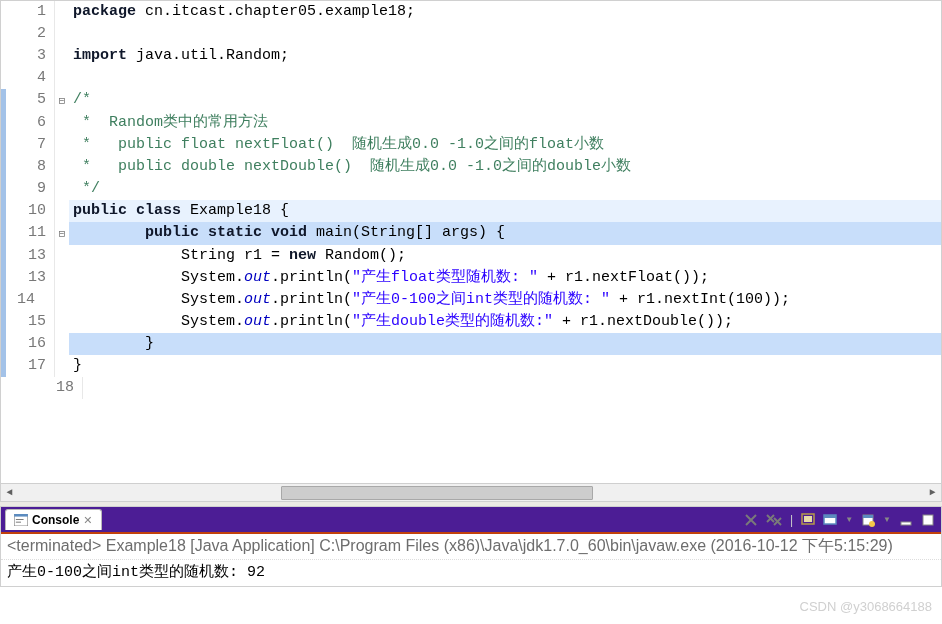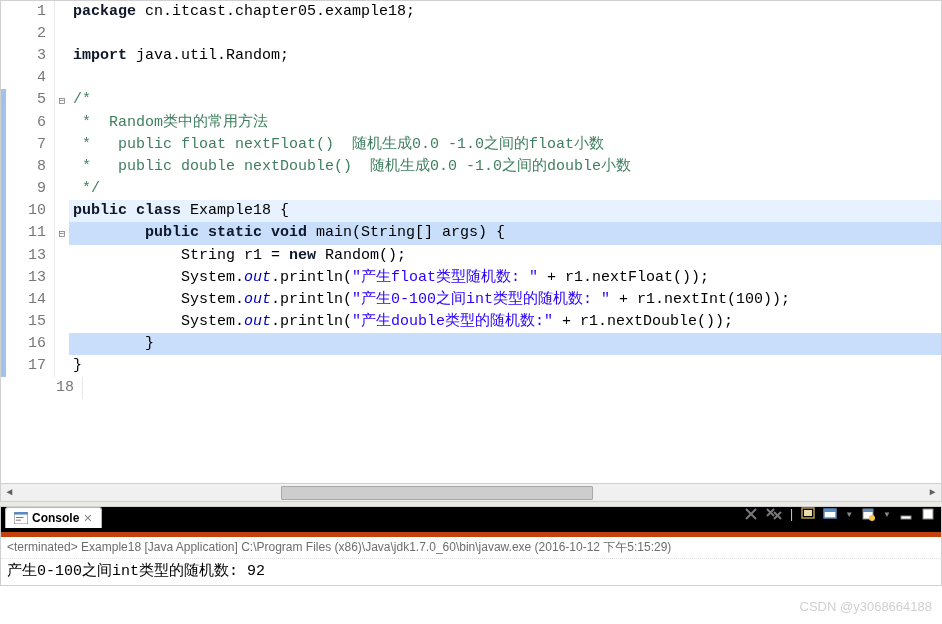--- a/index.html
+++ b/index.html
@@ -15,26 +15,26 @@
   .kw{color:#0f172a;font-weight:bold}
   .cm{color:#3f7f5f}
   .str{color:#2a00ff}
   .field{color:#0000c0;font-style:italic}
   .scrollbar-h{height:17px;background:#f0f0f0;border-top:1px solid #cfcfcf;position:relative}
   .scrollbar-h .thumb{position:absolute;left:280px;top:2px;width:310px;height:12px;background:#cdcdcd;border:1px solid #a8a8a8;border-radius:1px}
   .scrollbar-h .arrow{position:absolute;top:0;width:17px;height:17px;display:flex;align-items:center;justify-content:center;color:#606060;font-size:10px}
   .arrow.left{left:0}.arrow.right{right:0}
   .sep{height:4px;background:#eceae5}
   .console-panel{border:1px solid #d0d0d0;font-family:Tahoma,Arial,sans-serif;font-size:12px}
-  .console-tabs{display:flex;align-items:flex-start;background:#000000;height:25px;border-bottom:5px solid #c2410c;padding-left:4px}
+  .console-tabs{display:flex;align-items:center;background:#4c1d95;height:25px;border-bottom:2px solid #c2410c;padding-left:4px}
   .tab{display:flex;align-items:center;gap:4px;padding:3px 8px;background:#fff;border:1px solid #b9b9b9;border-bottom:none;border-radius:3px 3px 0 0;font-size:12px}
   .tab .icon{width:14px;height:12px}
   .toolbar{margin-left:auto;display:flex;gap:8px;padding-right:6px;align-items:center}
   .toolbar span, .toolbar svg{cursor:pointer}
-  .console-header{padding:2px 6px;color:#6d6d6d;font-size:12px;border-bottom:1px dotted #ddd}
+  .console-header{padding:2px 6px;color:#6d6d6d;font-size:16px;border-bottom:1px dotted #ddd}
   .console-body{padding:2px 6px;font-family:Consolas,"Courier New",monospace;font-size:15px;line-height:22px}
   .watermark{position:fixed;right:10px;bottom:10px;color:#d0d0d0;font-family:Arial,sans-serif;font-size:13px;pointer-events:none}
 </style>
 </head>
 <body>
 
 <div class="editor">
   <div class="code-area" id="code-area">
       <div class="code-row ">
         <div class="gutter" style="border-left: 5px solid transparent;">1</div>
@@ -95,21 +95,21 @@
         <div class="gutter" style="border-left: 5px solid rgb(163, 194, 232);">13</div>
         <div class="fold "></div>
         <div class="code"><span>            String r1 = </span><span class="kw">new</span><span> Random();</span></div>
       </div>
       <div class="code-row ">
         <div class="gutter" style="border-left: 5px solid rgb(163, 194, 232);">13</div>
         <div class="fold "></div>
         <div class="code"><span>            System.</span><span class="field">out</span><span>.println(</span><span class="str">"产生float类型随机数: "</span><span> + r1.nextFloat());</span></div>
       </div>
       <div class="code-row ">
-        <div class="gutter" style="border-left: 5px solid rgb(163, 194, 232);">14</div>
+        <div class="gutter" style="border-left: 5px solid rgb(163, 194, 232); text-align: center;">14</div>
         <div class="fold "></div>
         <div class="code"><span>            System.</span><span class="field">out</span><span>.println(</span><span class="str">"产生0-100之间int类型的随机数: "</span><span> + r1.nextInt(100));</span></div>
       </div>
       <div class="code-row ">
         <div class="gutter" style="border-left: 5px solid rgb(163, 194, 232);">15</div>
         <div class="fold "></div>
         <div class="code"><span>            System.</span><span class="field">out</span><span>.println(</span><span class="str">"产生double类型的随机数:"</span><span> + r1.nextDouble());</span></div>
       </div>
       <div class="code-row hl-blue">
         <div class="gutter" style="border-left: 5px solid rgb(163, 194, 232);">16</div>

